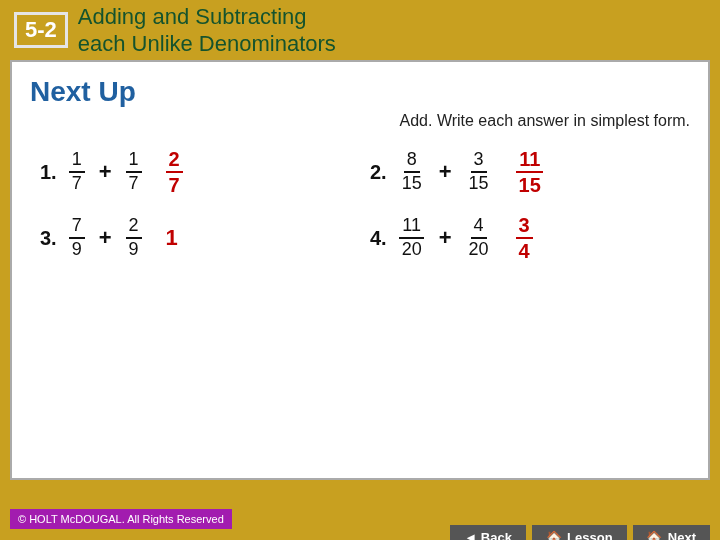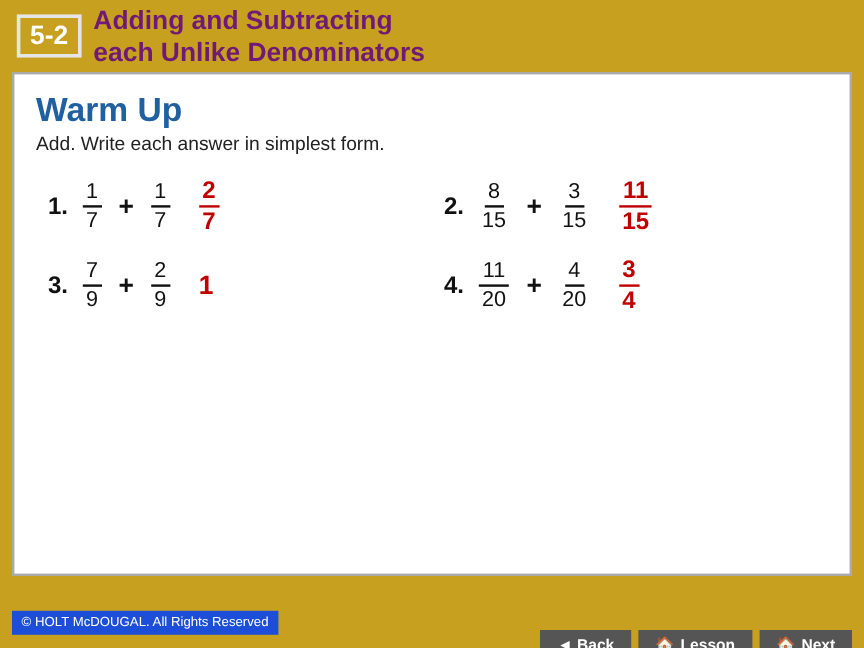--- a/index.html
+++ b/index.html
@@ -27,23 +27,23 @@
       background: #c8a020;
       border: 3px solid #e5e5e5;
       color: white;
       font-size: 22px;
       font-weight: bold;
       padding: 2px 8px;
       line-height: 1.2;
     }
 
     .header-title {
-      color: #701a75;
+      color: #14532d;
       font-size: 22px;
-      font-weight: bold;
+      font-weight: normal;
       line-height: 1.25;
     }
 
     
     .content-area {
       background: white;
       margin: 0 10px;
       padding: 14px 18px 12px 18px;
       min-height: 420px;
       border: 2px solid #aaa;
@@ -53,20 +53,21 @@
       font-size: 28px;
       font-weight: bold;
       color: #2060a0;
       margin-bottom: 4px;
     }
 
     .subtitle {
       font-size: 16px;
       color: #222;
       margin-bottom: 18px;
+      text-align: right;
     }
 
     
     .problems-grid {
       display: grid;
       grid-template-columns: 1fr 1fr;
       grid-template-rows: auto auto;
       gap: 18px 20px;
       padding: 0 10px;
     }
@@ -150,21 +151,21 @@
       height: 42px;
       display: flex;
       align-items: center;
       justify-content: space-between;
       padding: 0 10px;
     }
 
     .footer-copyright {
       color: white;
       font-size: 11px;
-      background: #1d4ed8;
+      background: #a21caf;
       padding: 4px 8px;
     }
 
     .footer-buttons {
       display: flex;
       gap: 6px;
     }
 
     .footer-btn {
       background: #555;
@@ -200,21 +201,21 @@
   <div class="lesson-badge">
     <span>5-2</span>
   </div>
   <div class="header-title">
     <div>Adding and Subtracting</div>
     <div>each Unlike Denominators</div>
   </div>
 </div>
 
 <div class="content-area">
-  <div class="warm-up-title">Warm Up</div>
+  <div class="warm-up-title">Next Up</div>
   <div class="subtitle">Add. Write each answer in simplest form.</div>
 
   <div class="problems-grid">
 
     <div class="problem">
       <span class="problem-number">1.</span>
       <span class="fraction">
         <span class="numerator">1</span>
         <span class="denominator">7</span>
       </span>

